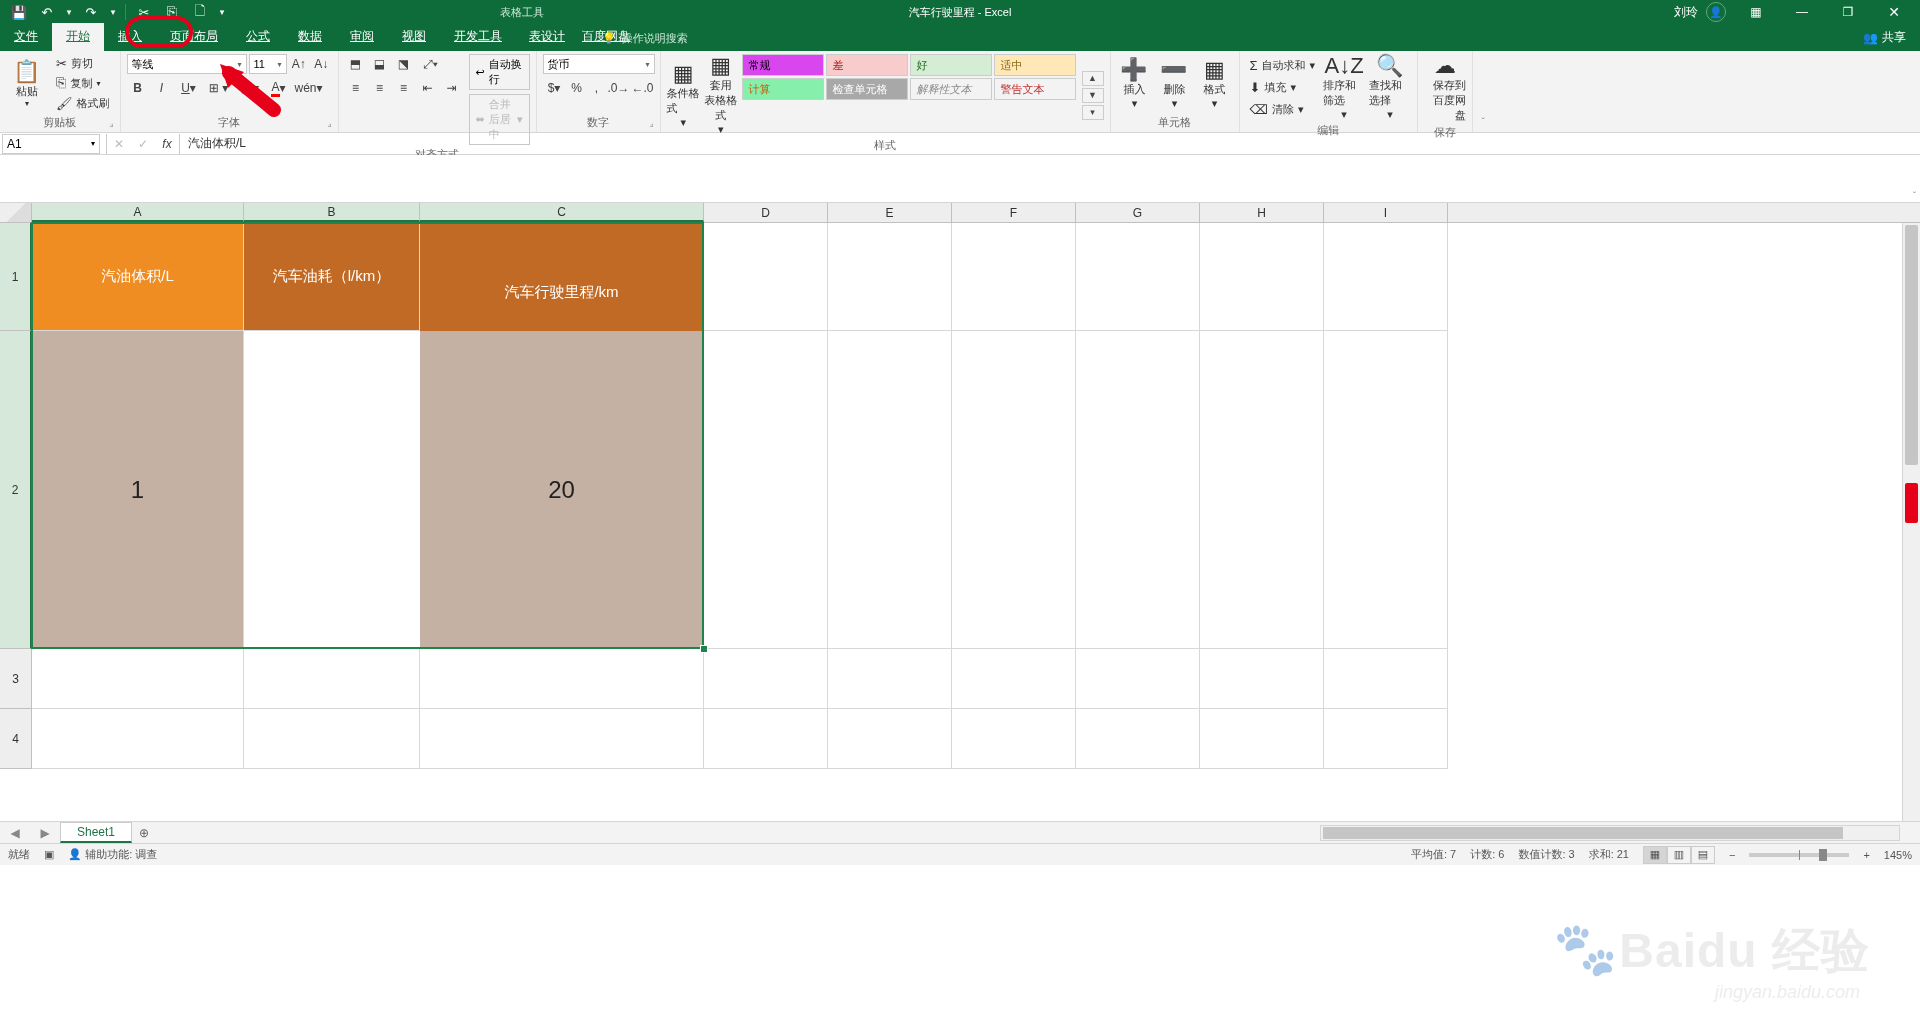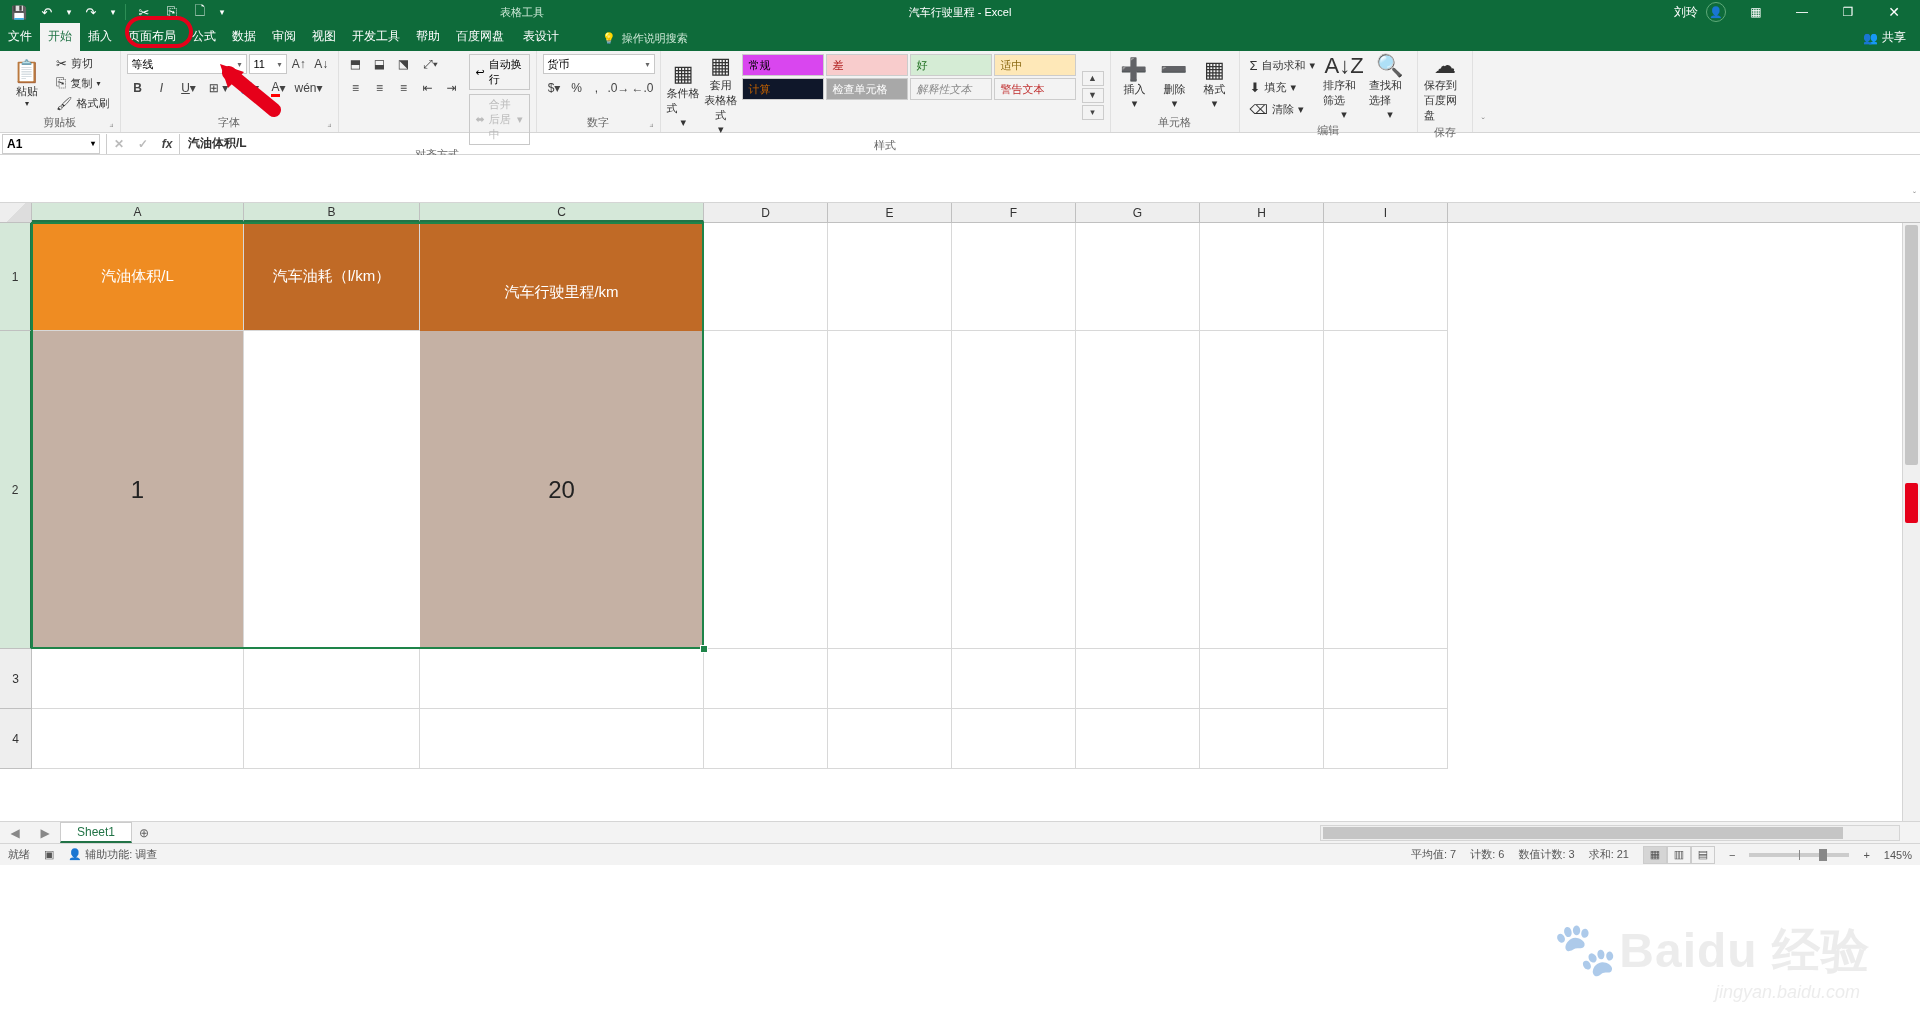--- a/index.html
+++ b/index.html
@@ -14,21 +14,21 @@
 .title-center { position: absolute; left: 50%; transform: translateX(-50%); display: flex; align-items: center; }
 .title-right { margin-left: auto; display: flex; align-items: center; gap: 2px; padding-right: 4px; }
 .win-btn { width: 44px; height: 24px; display: flex; align-items: center; justify-content: center; font-size: 12px; }
 .win-btn.close { font-size: 14px; }
 .user-name { font-size: 12px; }
 .avatar { width: 20px; height: 20px; border: 1px solid #5fa979; border-radius: 50%; display: flex; align-items: center; justify-content: center; font-size: 11px; margin: 0 6px; }
 .tool-context { position: absolute; left: 500px; font-size: 11px; color: #cce8d6; }
 
 
 .menubar { height: 27px; background: #0e6b3a; display: flex; align-items: flex-end; color: #fff; font-size: 12px; position: relative; }
-.tab { padding: 5px 8px 6px; cursor: pointer; }
+.tab { padding: 5px 14px 6px; cursor: pointer; text-decoration: underline; }
 .tab.file { background: #0e6b3a; }
 .tab.active { background: #f3f3f3; color: #217346; }
 .tab.context { background: #0e6b3a; color: #fff; position: absolute; left: 515px; }
 .tell-me { margin-left: 20px; display: flex; align-items: center; gap: 6px; color: #cde8d6; font-size: 11px; padding-bottom: 5px; }
 .share { margin-left: auto; padding: 5px 14px; display: flex; align-items: center; gap: 4px; }
 
 
 .red-circle { position: absolute; left: 125px; top: 16px; width: 68px; height: 32px; border: 4px solid #e6001a; border-radius: 16px; z-index: 50; }
 .red-arrow { position: absolute; left: 214px; top: 58px; z-index: 50; }
 
@@ -48,21 +48,21 @@
 .combo .dd { margin-left: auto; font-size: 8px; color: #666; }
 .icon-btn { width: 22px; height: 20px; display: flex; align-items: center; justify-content: center; font-size: 12px; color: #444; }
 .icon-btn.w { width: 28px; }
 .wrap-btn { border: 1px solid #c8c8c8; padding: 2px 6px; font-size: 11px; display: flex; align-items: center; gap: 4px; }
 .style-gallery { display: flex; flex-direction: column; gap: 2px; }
 .style-row { display: flex; gap: 2px; }
 .style-cell { width: 82px; height: 22px; border: 1px solid #ccc; font-size: 11px; display: flex; align-items: center; padding: 0 6px; }
 .ribbon-collapse { width: 20px; display: flex; align-items: flex-end; justify-content: center; font-size: 10px; color: #888; padding-bottom: 4px; }
 
 
-.fx-bar { height: 22px; border-bottom: 1px solid #d5d5d5; display: flex; align-items: center; background: #fff; font-size: 12px; font-weight: bold; }
+.fx-bar { height: 22px; border-bottom: 1px solid #d5d5d5; display: flex; align-items: center; background: #fff; font-size: 12px; }
 .namebox { width: 98px; height: 20px; border: 1px solid #ccc; margin-left: 2px; padding: 0 4px; display: flex; align-items: center; }
 .namebox .dd { margin-left: auto; font-size: 8px; }
 .fx-btns { display: flex; border-left: 1px solid #ccc; border-right: 1px solid #ccc; margin-left: 6px; }
 .fx-btn { width: 24px; height: 20px; display: flex; align-items: center; justify-content: center; font-size: 12px; color: #bbb; }
 .fx-input { flex: 1; padding: 0 8px; color: #333; }
 .fx-expand { height: 48px; border-bottom: 1px solid #d5d5d5; background: #fff; position: relative; }
 .fx-expand .toggle { position: absolute; right: 4px; bottom: 2px; font-size: 9px; color: #888; }
 
 
 .grid-area { position: relative; height: 618px; background: #fff; }
@@ -275,21 +275,21 @@
       <div class="btn-lg"><span class="ic">▦</span><span style="white-space:pre-line;text-align:center">套用
 表格格式</span>▾</div>
       <div class="style-gallery">
         <div class="style-row">
           <div class="style-cell" style="background:#d946ef">常规</div>
           <div class="style-cell" style="background:#f8cccc;color:#b02020">差</div>
           <div class="style-cell" style="background:#d5ecd5;color:#1e6e1e">好</div>
           <div class="style-cell" style="background:#fee8b8;color:#8a6810">适中</div>
         </div>
         <div class="style-row">
-          <div class="style-cell" style="background:#0f172a;color:#c06000">计算</div>
+          <div class="style-cell" style="background:#86efac;color:#c06000">计算</div>
           <div class="style-cell" style="background:#a8a8a8;color:#fff">检查单元格</div>
           <div class="style-cell" style="color:#888;font-style:italic">解释性文本</div>
           <div class="style-cell" style="color:#c03030">警告文本</div>
         </div>
       </div>
       <div style="display:flex;flex-direction:column;justify-content:center;gap:2px;margin-left:2px">
         <div class="icon-btn" style="border:1px solid #ccc;height:15px;font-size:9px">▲</div>
         <div class="icon-btn" style="border:1px solid #ccc;height:15px;font-size:9px">▼</div>
         <div class="icon-btn" style="border:1px solid #ccc;height:15px;font-size:9px">▾</div>
       </div>
@@ -316,21 +316,21 @@
       <div class="btn-lg"><span class="ic">A↓Z</span><span>排序和筛选</span>▾</div>
       <div class="btn-lg"><span class="ic">🔍</span><span>查找和选择</span>▾</div>
     </div>
     <div class="group-label">编辑</div>
   </div>
 
   <div class="group">
     <div class="group-body">
       <div class="btn-lg">
           <span class="ic">☁</span>
-          <span style="white-space:pre-line;text-align:left">保存到
+          <span style="white-space:pre-line;text-align:right">保存到
 百度网盘</span>
         </div>
     </div>
     <div class="group-label">保存</div>
   </div>
   <div class="ribbon-collapse">ˇ</div>
 </div>
 
 <div class="fx-bar">
   <div class="namebox">

